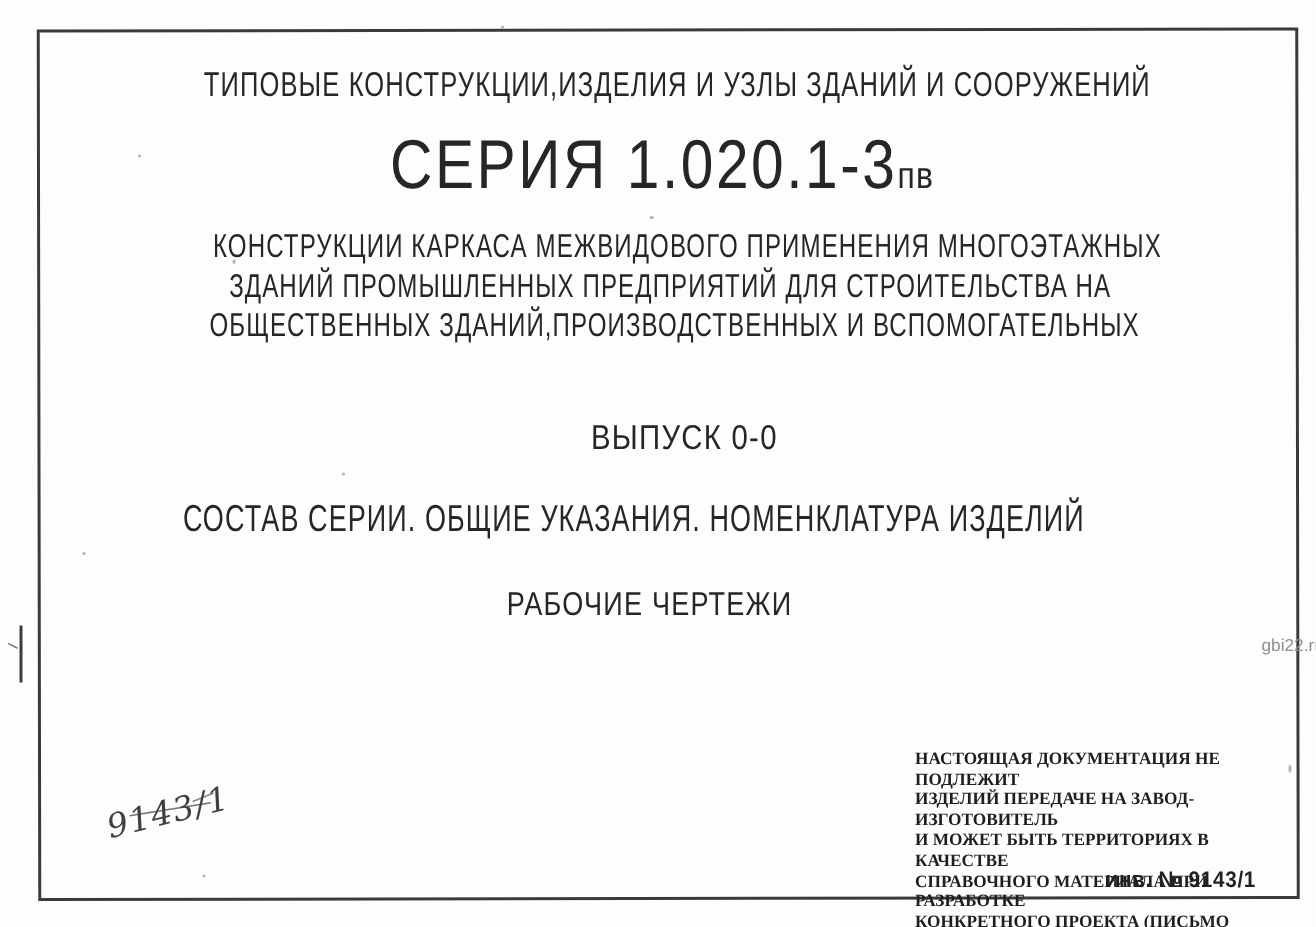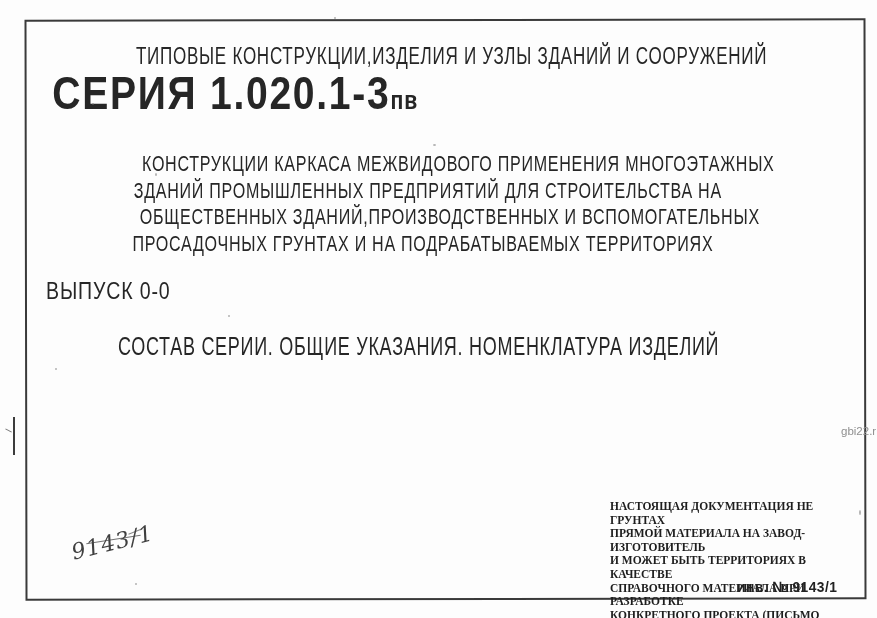--- a/index.html
+++ b/index.html
@@ -26,33 +26,33 @@
     height: 581px;
     border: 2px solid #3a3a3a;
     box-sizing: border-box;
     transform: rotate(-0.1deg);
   }
   
   .draft {
     position: absolute;
     left: 25px;
     width: 843px;
-    text-align: left;
+    text-align: center;
     white-space: nowrap;
     color: #262626;
   }
   .draft .squeeze {
     display: inline-block;
     transform-origin: center;
     white-space: nowrap;
   }
   .t-header { top: 43px; font-size: 23px; letter-spacing: 1px; }
   .t-header .squeeze { transform: scaleX(0.74); }
 
-  .t-series { top: 66px; font-size: 46px; letter-spacing: 2px; font-weight: bold; }
+  .t-series { top: 82px; font-size: 46px; letter-spacing: 2px; }
   .t-series .squeeze { transform: scaleX(0.85); position: relative; left: -5px; }
   .t-series .series-index { font-size: 25px; letter-spacing: 1px; }
 
   .t-desc { top: 151px; font-size: 22px; line-height: 26.6px; letter-spacing: 1px; }
   .t-desc .squeeze { transform: scaleX(0.73); }
 
   .t-issue { top: 278px; font-size: 23px; letter-spacing: 1px; margin-left: 28px; }
   .t-issue .squeeze { transform: scaleX(0.85); position: relative; left: -18px; }
 
   .t-contents { top: 332px; font-size: 25px; letter-spacing: 1px; }
@@ -175,37 +175,39 @@
   </div>
 
   <div class="draft t-series">
     <span class="squeeze"><span>СЕРИЯ 1.020.1-3</span><span class="series-index">пв</span></span>
   </div>
 
   <div class="draft t-desc">
     <div><span class="squeeze">КОНСТРУКЦИИ КАРКАСА МЕЖВИДОВОГО ПРИМЕНЕНИЯ МНОГОЭТАЖНЫХ</span></div>
     <div><span class="squeeze">ЗДАНИЙ ПРОМЫШЛЕННЫХ ПРЕДПРИЯТИЙ ДЛЯ СТРОИТЕЛЬСТВА НА</span></div>
     <div><span class="squeeze">ОБЩЕСТВЕННЫХ ЗДАНИЙ,ПРОИЗВОДСТВЕННЫХ И ВСПОМОГАТЕЛЬНЫХ</span></div>
-    <div><span class="squeeze">ПРОСАДОЧНЫХ ГРУНТАХ И НА ПОДРАБАТЫВАЕМЫХ ТЕРРИТОРИЯХ</span></div>
   </div>
 
   <div class="draft t-issue">
     <span class="squeeze">ВЫПУСК 0-0</span>
   </div>
 
   <div class="draft t-contents">
     <span class="squeeze">СОСТАВ СЕРИИ. ОБЩИЕ УКАЗАНИЯ. НОМЕНКЛАТУРА ИЗДЕЛИЙ</span>
   </div>
 
+  <div class="draft t-drawings">
+    <span class="squeeze">РАБОЧИЕ ЧЕРТЕЖИ</span>
+  </div>
 
   <div class="watermark">gbi22.ru</div>
 
   <div class="note-block">
-    <div>НАСТОЯЩАЯ ДОКУМЕНТАЦИЯ НЕ ГРУНТАХ</div>
-    <div>ПРЯМОЙ МАТЕРИАЛА НА ЗАВОД-ИЗГОТОВИТЕЛЬ</div>
+    <div>НАСТОЯЩАЯ ДОКУМЕНТАЦИЯ НЕ ПОДЛЕЖИТ</div>
+    <div>ИЗДЕЛИЙ ПЕРЕДАЧЕ НА ЗАВОД-ИЗГОТОВИТЕЛЬ</div>
     <div>И МОЖЕТ БЫТЬ ТЕРРИТОРИЯХ В КАЧЕСТВЕ</div>
     <div>СПРАВОЧНОГО МАТЕРИАЛА ПРИ РАЗРАБОТКЕ</div>
     <div>КОНКРЕТНОГО ПРОЕКТА (ПИСЬМО ГОССТРОЯ</div>
 
   </div>
 
   <div class="inv-number">инв. № 9143/1</div>
 
   <div class="hand-flick"></div>
   <div class="hand-flick-2"></div>

